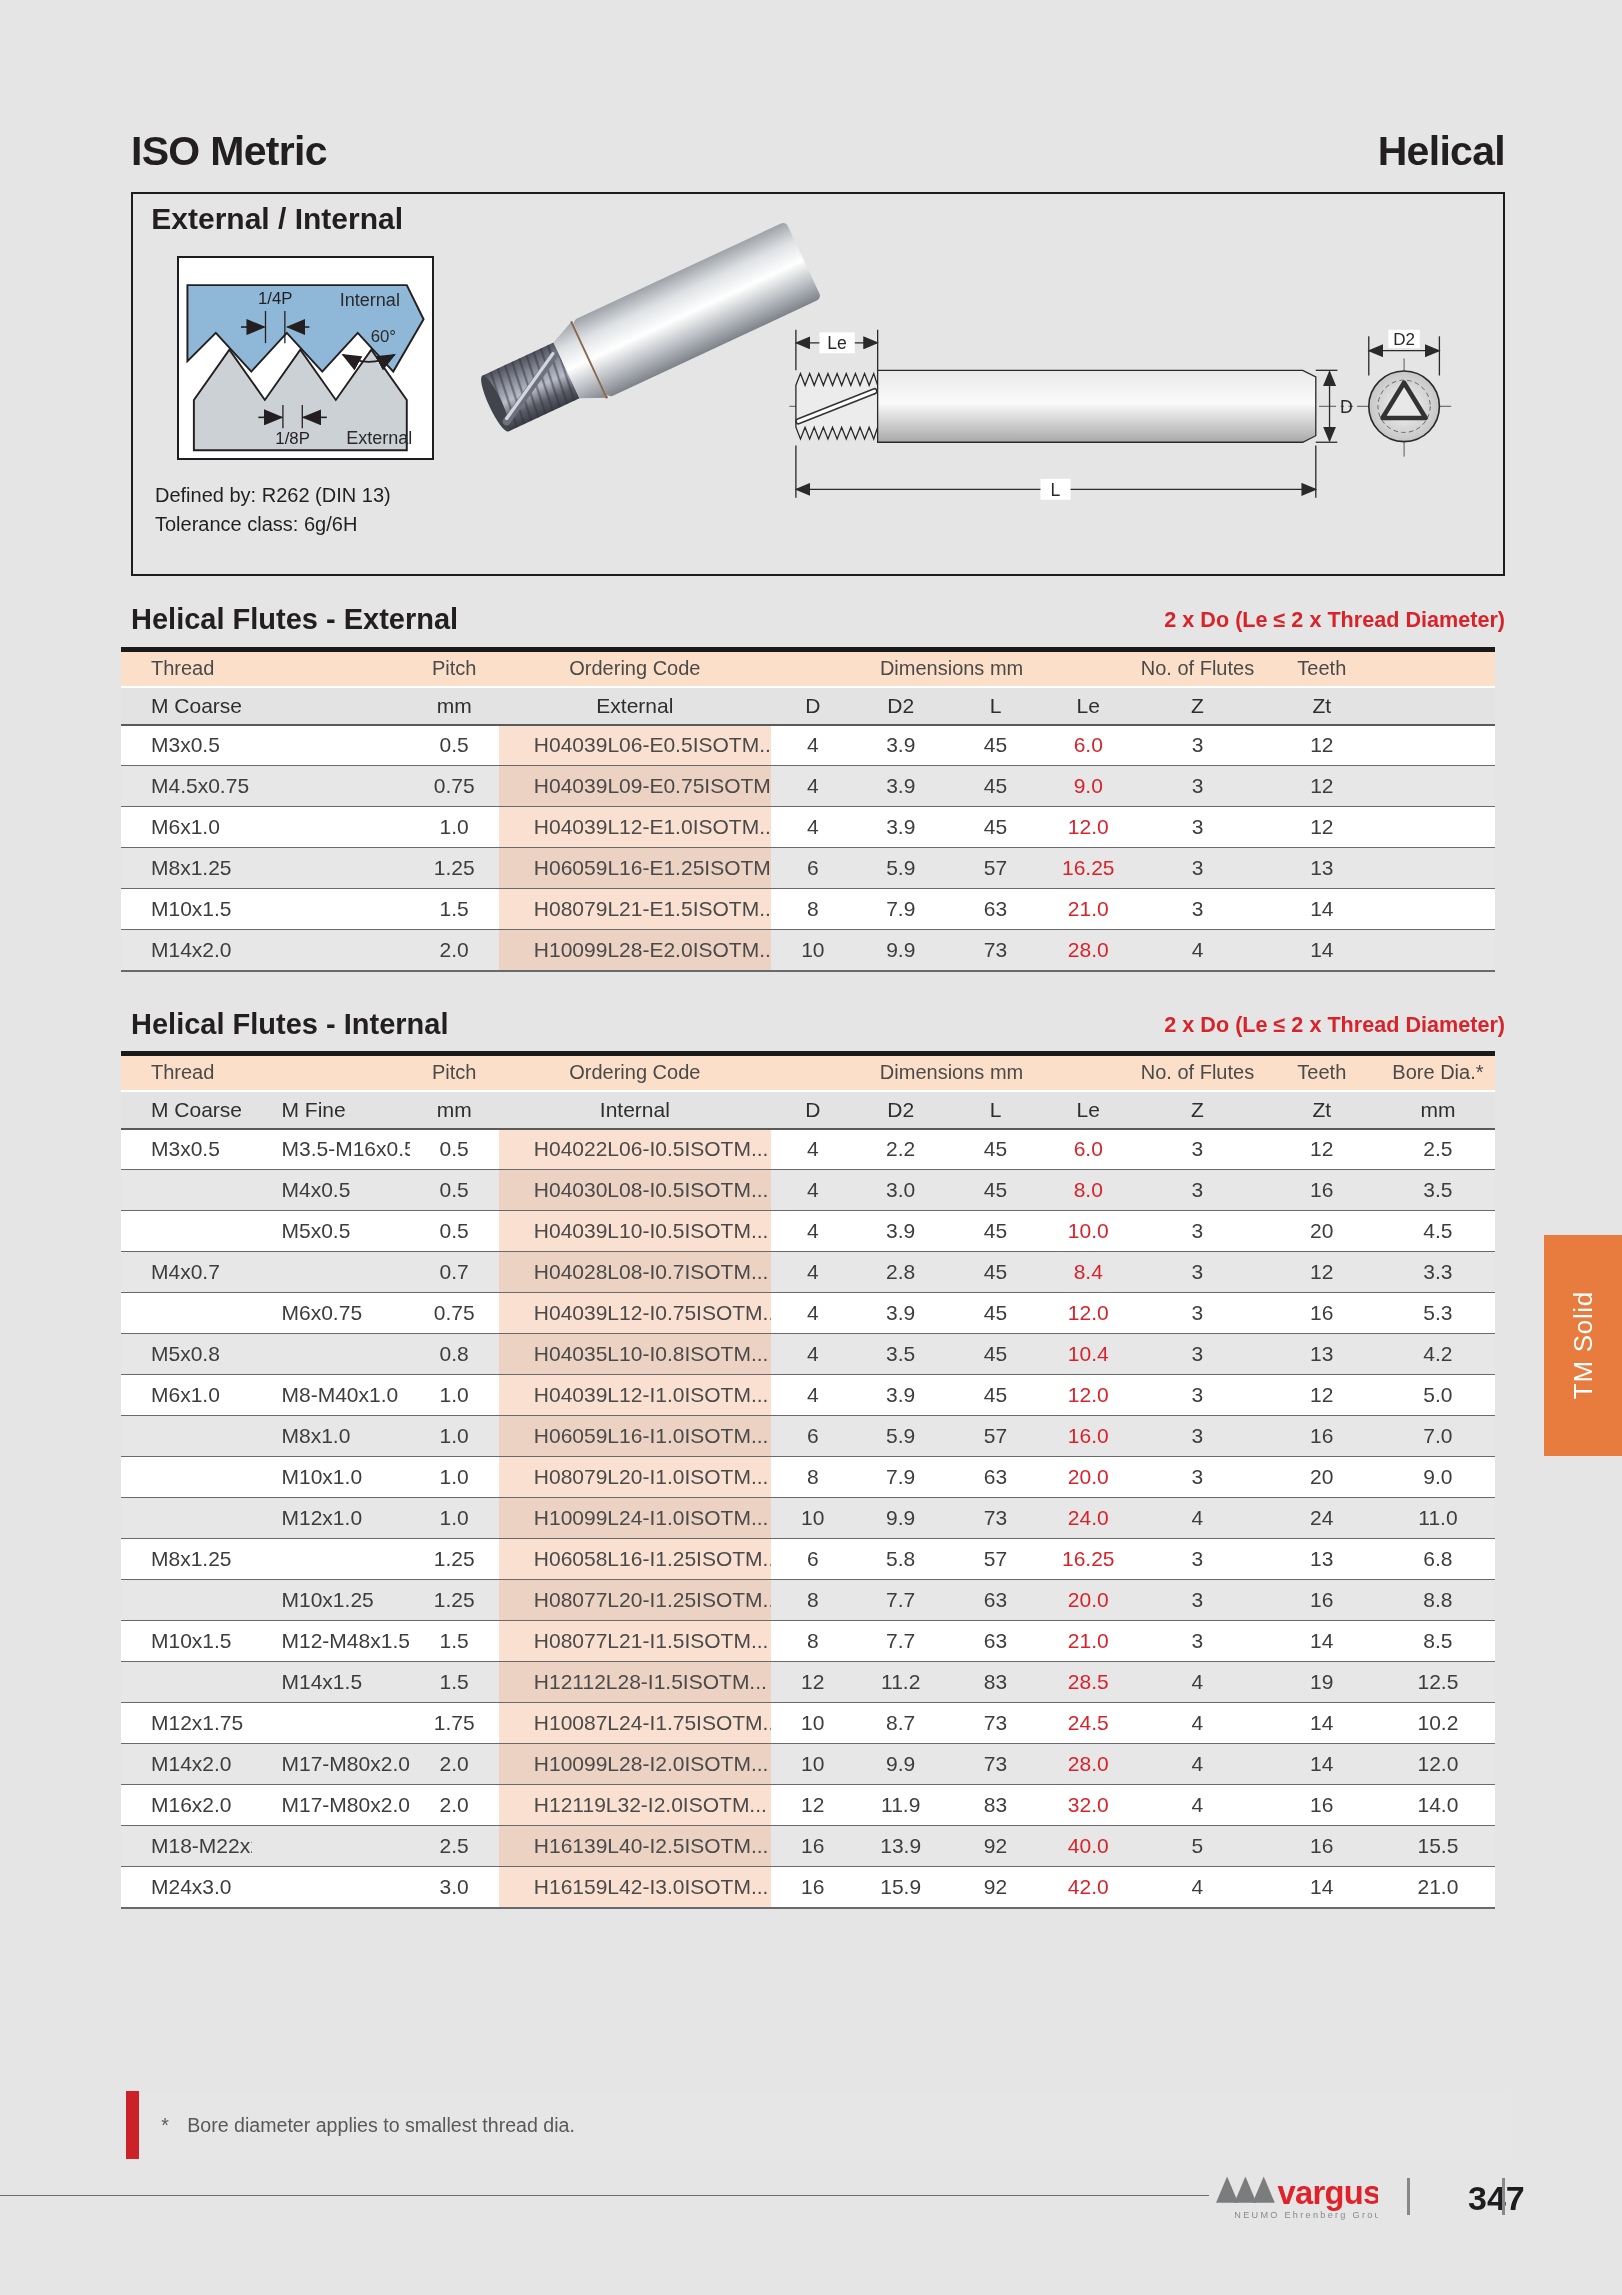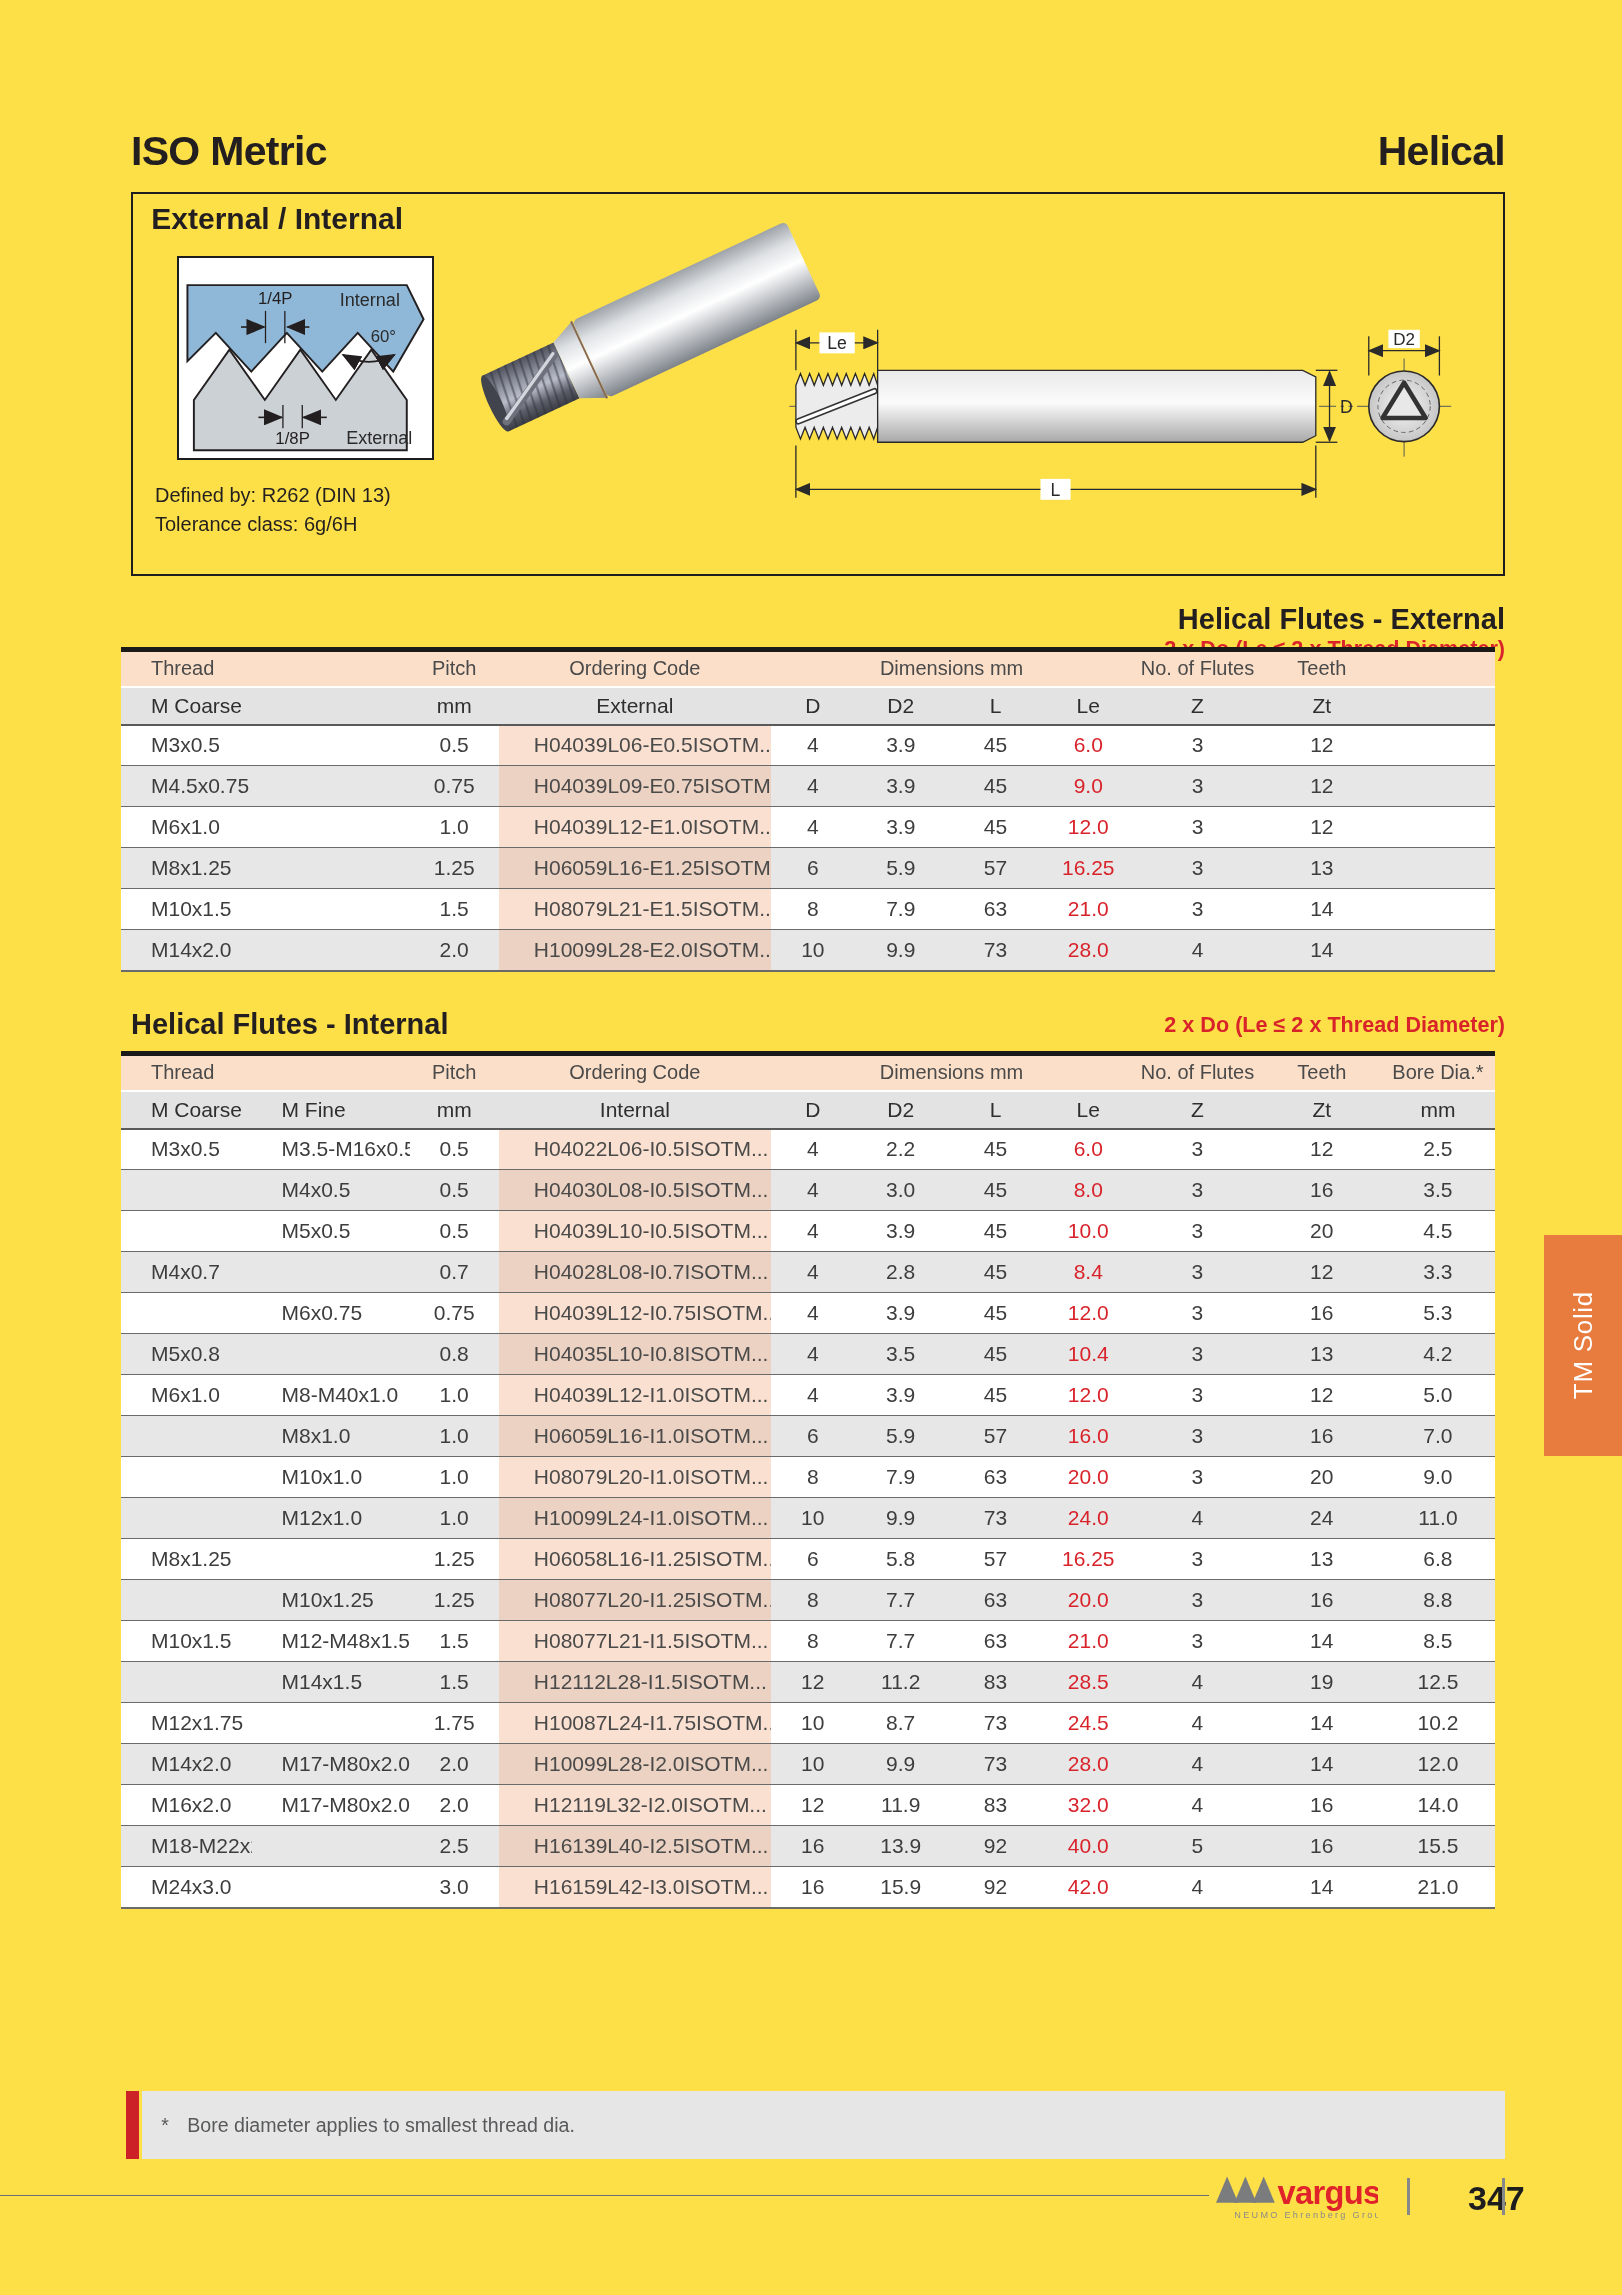--- a/index.html
+++ b/index.html
@@ -1,36 +1,36 @@
 <!DOCTYPE html>
 <html style="font-size:10.5px"><head>
 <meta charset="utf-8">
 <style>
   html,body{margin:0;padding:0;background:#fff;}
-  .page{position:relative;width:1623px;height:2295px;background:#fde047;overflow:hidden;
+  .page{position:relative;width:1623px;height:2295px;background:#e5e5e5;overflow:hidden;
         font-family:"Liberation Sans", sans-serif;color:#231f20;}
 
   
   .title-row{position:absolute;left:131px;top:128px;width:1374px;display:flex;
              justify-content:space-between;align-items:baseline;}
   .title-row h1{margin:0;font-size:41px;font-weight:700;letter-spacing:-0.7px;}
 
   
   .panel{position:absolute;left:131px;top:192px;width:1370px;height:380px;border:2px solid #1d1d1f;}
   .panel-title{position:absolute;left:18.3px;top:7.9px;font-size:30px;font-weight:700;}
   .profile-box{position:absolute;left:19.6px;top:62px;width:253px;height:200px;border:2px solid #1d1d1f;background:#fff;margin-left:24px;}
   .defined{position:absolute;left:22px;top:287px;font-size:20px;line-height:29px;}
   .photo-svg{position:absolute;left:281px;top:-5.2px;}
   .drawing-svg{position:absolute;left:656px;top:124px;}
 
   
   .sec-head{position:absolute;left:131px;width:1374px;display:flex;justify-content:space-between;align-items:flex-end;}
   .sec-head h2{margin:0;font-size:29px;font-weight:700;}
   .sec-note{font-size:21.6px;font-weight:700;color:#d9232b;padding-bottom:2.6px;}
-  #ext-head{top:603px;flex-direction:column;} #int-head{top:1008px;align-items:flex-end;}
+  #ext-head{top:603px;} #int-head{top:1008px;align-items:flex-end;}
 
   
   table.ctable{position:absolute;left:121px;width:1374px;border-collapse:collapse;table-layout:fixed;
                border-top:5.2px solid #1a1a1a;border-bottom:2px solid #6a6a6a;}
   #ext-table{top:647px;} #int-table{top:1051px;}
   .ctable th,.ctable td{padding:0;font-weight:400;text-align:center;vertical-align:middle;
                         font-size:21px;color:#3d3d3d;overflow:hidden;white-space:nowrap;}
   .ctable tr.ghead{height:37px;background:#fbdfc9;}
   .ctable tr.ghead th{font-size:20px;color:#4a4a4a;border-bottom:2px solid #ffffff;}
   .ctable tr.shead{height:38px;background:#e3e3e3;}

